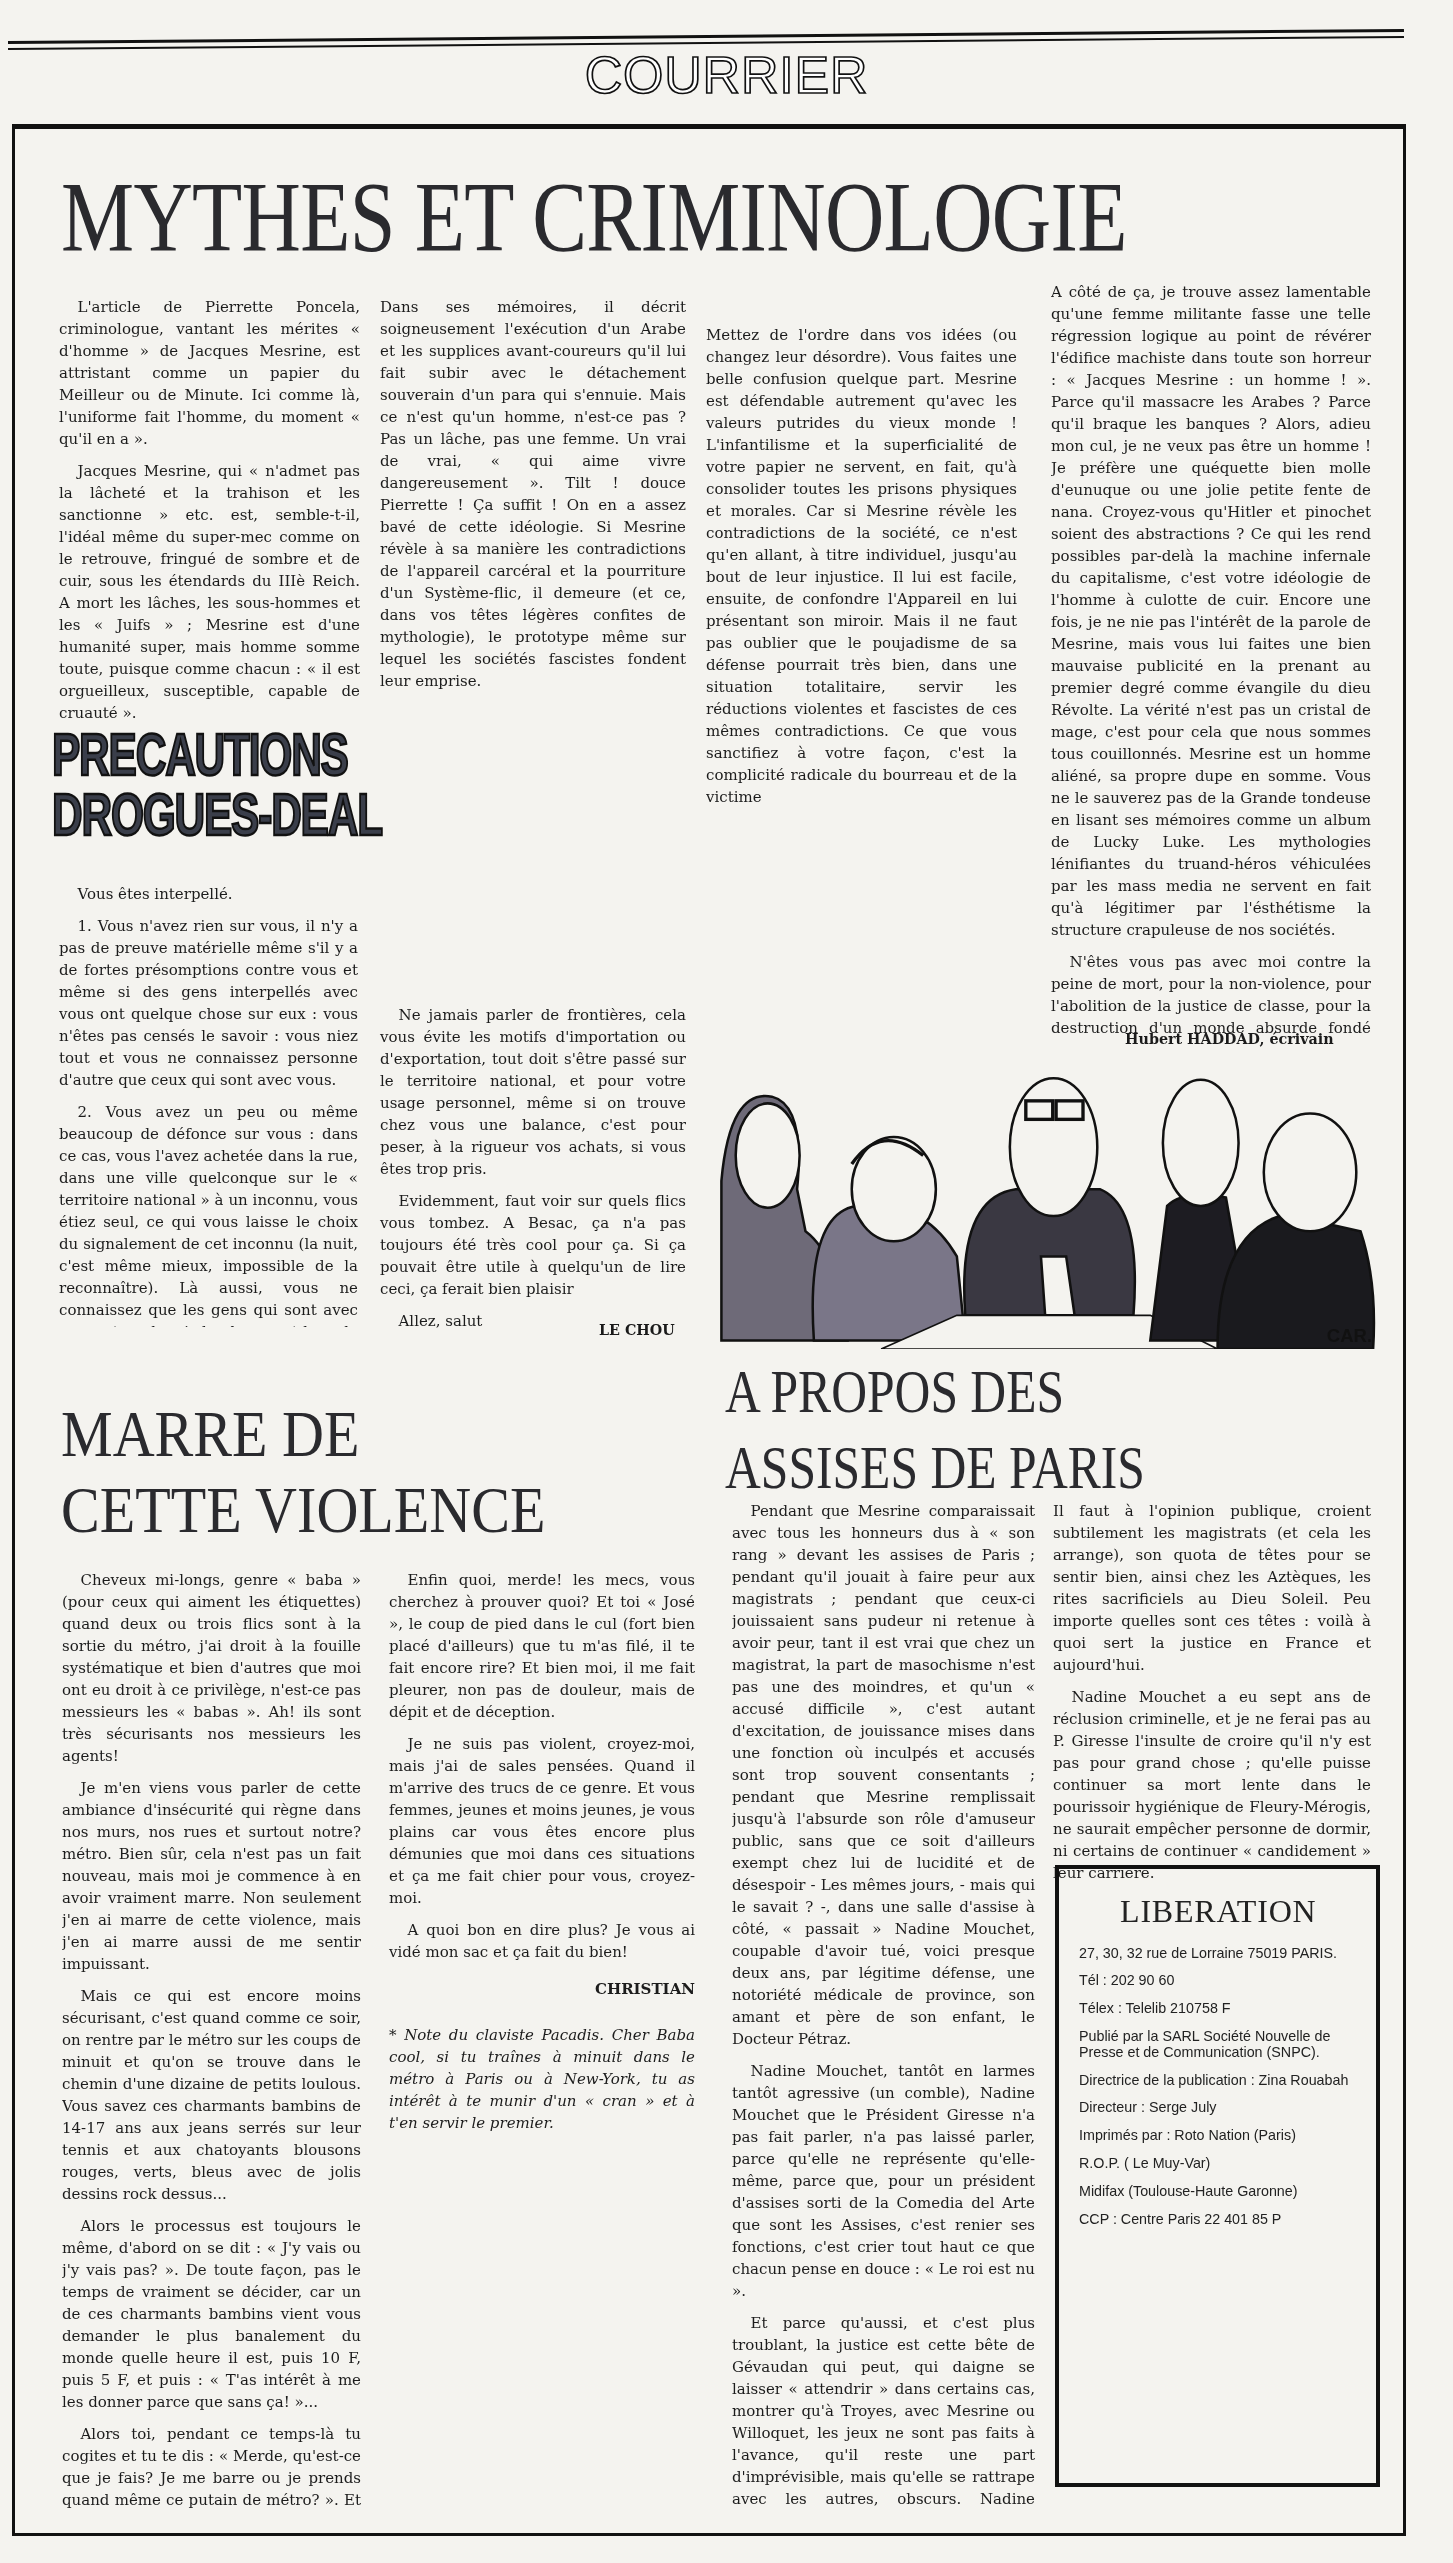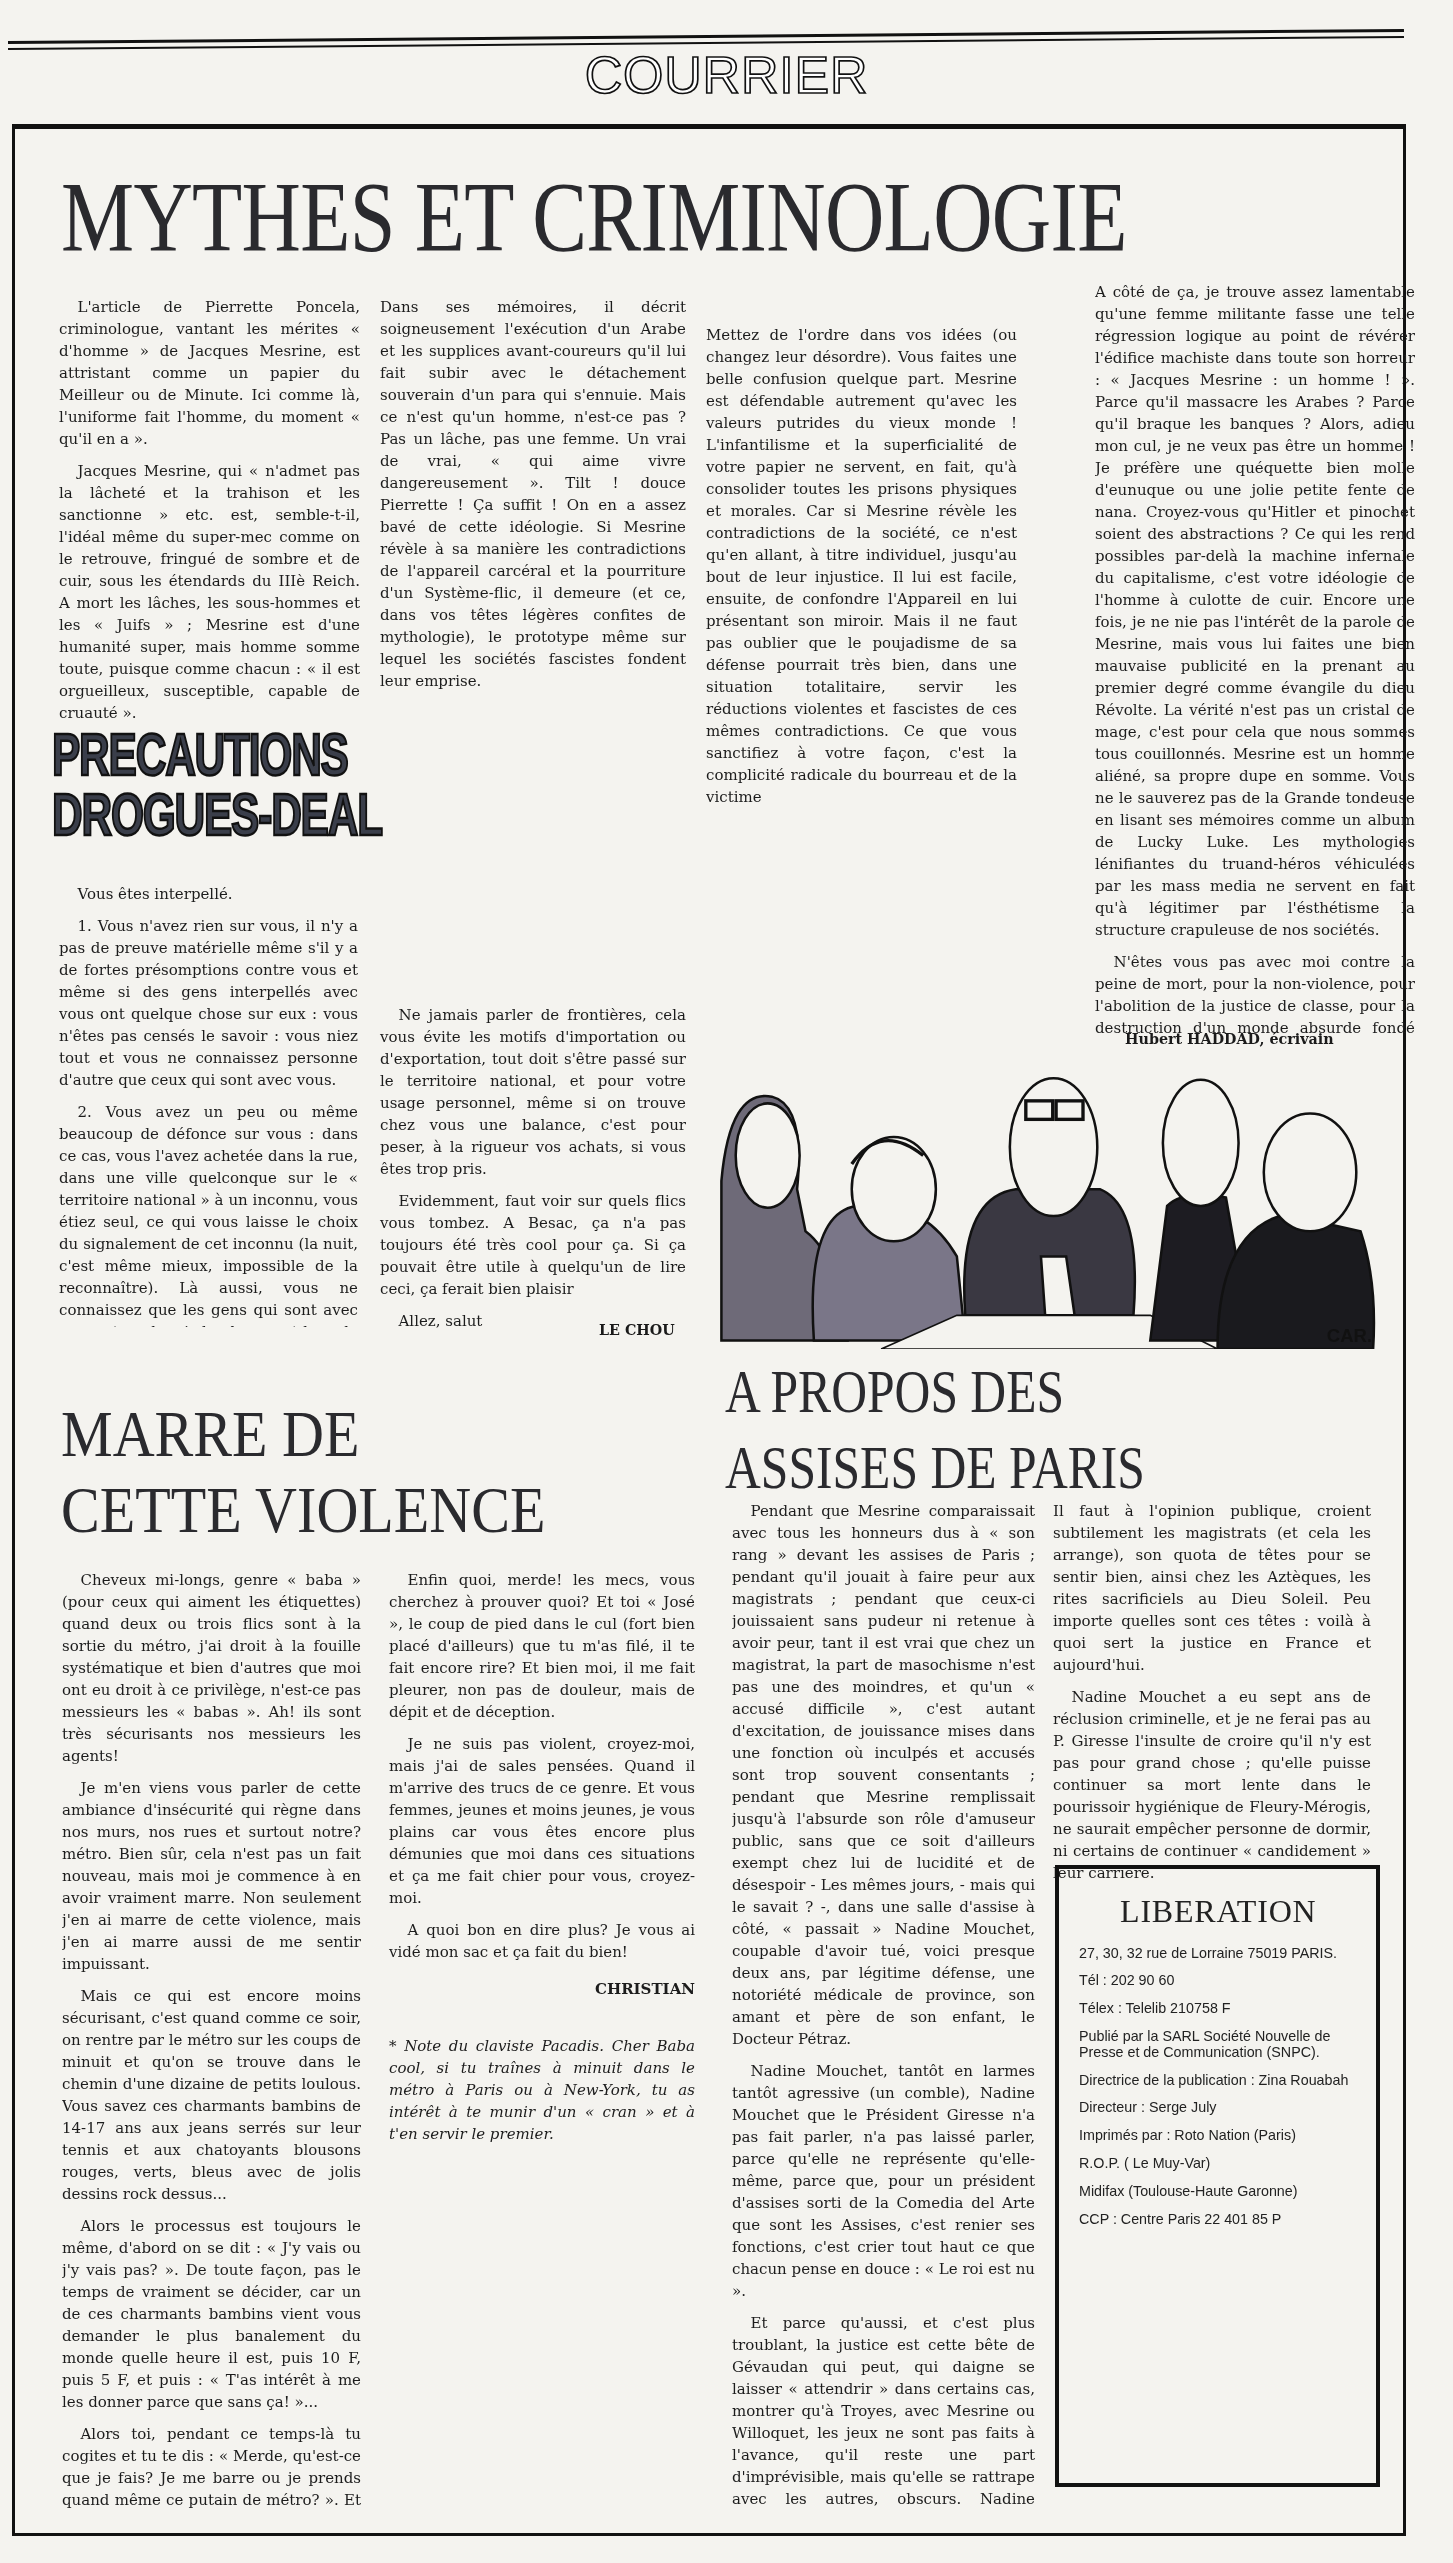--- a/index.html
+++ b/index.html
@@ -57,21 +57,21 @@
 <div class="col" style="left:59px;top:296px;width:301px;">
   <p>L'article de Pierrette Poncela, criminologue, vantant les mérites « d'homme » de Jacques Mesrine, est attristant comme un papier du Meilleur ou de Minute. Ici comme là, l'uniforme fait l'homme, du moment « qu'il en a ».</p>
   <p>Jacques Mesrine, qui « n'admet pas la lâcheté et la trahison et les sanctionne » etc. est, semble-t-il, l'idéal même du super-mec comme on le retrouve, fringué de sombre et de cuir, sous les étendards du IIIè Reich. A mort les lâches, les sous-hommes et les « Juifs » ; Mesrine est d'une humanité super, mais homme somme toute, puisque comme chacun : « il est orgueilleux, susceptible, capable de cruauté ».</p>
 </div>
 <div class="col" style="left:380px;top:296px;width:306px;">
   <p class="noindent">Dans ses mémoires, il décrit soigneusement l'exécution d'un Arabe et les supplices avant-coureurs qu'il lui fait subir avec le détachement souverain d'un para qui s'ennuie. Mais ce n'est qu'un homme, n'est-ce pas ? Pas un lâche, pas une femme. Un vrai de vrai, « qui aime vivre dangereusement ». Tilt ! douce Pierrette ! Ça suffit ! On en a assez bavé de cette idéologie. Si Mesrine révèle à sa manière les contradictions de l'appareil carcéral et la pourriture d'un Système-flic, il demeure (et ce, dans vos têtes légères confites de mythologie), le prototype même sur lequel les sociétés fascistes fondent leur emprise.</p>
 </div>
 <div class="col" style="left:706px;top:276px;width:311px;height:757px;overflow:hidden;margin-top:48px;">
   <p class="noindent">Mettez de l'ordre dans vos idées (ou changez leur désordre). Vous faites une belle confusion quelque part. Mesrine est défendable autrement qu'avec les valeurs putrides du vieux monde ! L'infantilisme et la superficialité de votre papier ne servent, en fait, qu'à consolider toutes les prisons physiques et morales. Car si Mesrine révèle les contradictions de la société, ce n'est qu'en allant, à titre individuel, jusqu'au bout de leur injustice. Il lui est facile, ensuite, de confondre l'Appareil en lui présentant son miroir. Mais il ne faut pas oublier que le poujadisme de sa défense pourrait très bien, dans une situation totalitaire, servir les réductions violentes et fascistes de ces mêmes contradictions. Ce que vous sanctifiez à votre façon, c'est la complicité radicale du bourreau et de la victime</p>
 </div>
-<div class="col" style="left:1051px;top:281px;width:320px;height:762px;overflow:hidden;margin-left:44px;">
+<div class="col" style="left:1051px;top:281px;width:320px;height:762px;overflow:hidden;">
   <p class="noindent">A côté de ça, je trouve assez lamentable qu'une femme militante fasse une telle régression logique au point de révérer l'édifice machiste dans toute son horreur : « Jacques Mesrine : un homme ! ». Parce qu'il massacre les Arabes ? Parce qu'il braque les banques ? Alors, adieu mon cul, je ne veux pas être un homme ! Je préfère une quéquette bien molle d'eunuque ou une jolie petite fente de nana. Croyez-vous qu'Hitler et pinochet soient des abstractions ? Ce qui les rend possibles par-delà la machine infernale du capitalisme, c'est votre idéologie de l'homme à culotte de cuir. Encore une fois, je ne nie pas l'intérêt de la parole de Mesrine, mais vous lui faites une bien mauvaise publicité en la prenant au premier degré comme évangile du dieu Révolte. La vérité n'est pas un cristal de mage, c'est pour cela que nous sommes tous couillonnés. Mesrine est un homme aliéné, sa propre dupe en somme. Vous ne le sauverez pas de la Grande tondeuse en lisant ses mémoires comme un album de Lucky Luke. Les mythologies lénifiantes du truand-héros véhiculées par les mass media ne servent en fait qu'à légitimer par l'ésthétisme la structure crapuleuse de nos sociétés.</p>
   <p>N'êtes vous pas avec moi contre la peine de mort, pour la non-violence, pour l'abolition de la justice de classe, pour la destruction d'un monde absurde fondé sur un ordre fasciste viril-abstrait complètement halluciné ? Dans ce cas, la révolte acéphale de Mesrine ne peut être interprétable que négativement, loin de toutes les valeurs crasseuses du vieux monde que vous arborez. On ne défens pas un assassin en brandissant son couteau comme un trophée de vertu. Par ailleurs, ce qui me chagrine avant tout, c'est de m'apercevoir que les gens avec qui je lutte pour changer la barraque tombent si facilement dans les panneaux du sale Architecte.</p>
 </div>
 <div class="sig-abs" style="left:1125px;top:1031px;">Hubert HADDAD, écrivain</div>
 
 <div class="h-block" style="left:52px;top:725px;font-size:59px;">
   <div>PRECAUTIONS</div>
   <div>DROGUES-DEAL</div>
 </div>
 
@@ -123,21 +123,21 @@
   <p>Je m'en viens vous parler de cette ambiance d'insécurité qui règne dans nos murs, nos rues et surtout notre? métro. Bien sûr, cela n'est pas un fait nouveau, mais moi je commence à en avoir vraiment marre. Non seulement j'en ai marre de cette violence, mais j'en ai marre aussi de me sentir impuissant.</p>
   <p>Mais ce qui est encore moins sécurisant, c'est quand comme ce soir, on rentre par le métro sur les coups de minuit et qu'on se trouve dans le chemin d'une dizaine de petits loulous. Vous savez ces charmants bambins de 14-17 ans aux jeans serrés sur leur tennis et aux chatoyants blousons rouges, verts, bleus avec de jolis dessins rock dessus...</p>
   <p>Alors le processus est toujours le même, d'abord on se dit : « J'y vais ou j'y vais pas? ». De toute façon, pas le temps de vraiment se décider, car un de ces charmants bambins vient vous demander le plus banalement du monde quelle heure il est, puis 10 F, puis 5 F, et puis : « T'as intérêt à me les donner parce que sans ça! »...</p>
   <p>Alors toi, pendant ce temps-là tu cogites et tu te dis : « Merde, qu'est-ce que je fais? Je me barre ou je prends quand même ce putain de métro? ». Et puis brusquement tu fais demi-tour et tu t'en vas. Bien t'en prend, car tu n'écopes que d'un super coup de pied au cul, que tu n'as évidemment pas vu arriver, et quand tu te retournes, ils sont là les dix! Touchant de solidarité et tout prêts à te montrer qu'ils sont des hommes. « Que diable, je suis seul et vous êtes dix! », te font-ils comprendre, alors là, plus d'hésitation, je me barre et je vous jure que quand on se retrouvera un peu plus loin, seul et le cœur battant la chamade, parce que sans honte j'ai eu la trouille, on se demande pourquoi on s'est barré, s'il n'aurait pas fallu faire preuve de plus d'assurance, d'essayer de leur montrer que dix mecs, c'est pas si terrible que ça... Et puis on se dit : « Qu'est-ce que tu voulais faire, de toute façon? »...</p>
 </div>
 <div class="col" style="left:389px;top:1569px;width:306px;">
   <p>Enfin quoi, merde! les mecs, vous cherchez à prouver quoi? Et toi « José », le coup de pied dans le cul (fort bien placé d'ailleurs) que tu m'as filé, il te fait encore rire? Et bien moi, il me fait pleurer, non pas de douleur, mais de dépit et de déception.</p>
   <p>Je ne suis pas violent, croyez-moi, mais j'ai de sales pensées. Quand il m'arrive des trucs de ce genre. Et vous femmes, jeunes et moins jeunes, je vous plains car vous êtes encore plus démunies que moi dans ces situations et ça me fait chier pour vous, croyez-moi.</p>
   <p>A quoi bon en dire plus? Je vous ai vidé mon sac et ça fait du bien!</p>
   <span class="sig">CHRISTIAN</span>
-  <p class="note" style="margin-top:35px;">* Note du claviste Pacadis. Cher Baba cool, si tu traînes à minuit dans le métro à Paris ou à New-York, tu as intérêt à te munir d'un « cran » et à t'en servir le premier.</p>
+  <p class="note" style="margin-top:24px;">* Note du claviste Pacadis. Cher Baba cool, si tu traînes à minuit dans le métro à Paris ou à New-York, tu as intérêt à te munir d'un « cran » et à t'en servir le premier.</p>
 </div>
 
 <div class="h-serif" style="left:725px;top:1354px;font-size:62px;transform:scaleX(0.8);line-height:1.22;">
   <div>A PROPOS DES</div>
   <div>ASSISES DE PARIS</div>
 </div>
 
 <div class="col" style="left:732px;top:1500px;width:303px;height:1009px;overflow:hidden;">
   <p>Pendant que Mesrine comparaissait avec tous les honneurs dus à « son rang » devant les assises de Paris ; pendant qu'il jouait à faire peur aux magistrats ; pendant que ceux-ci jouissaient sans pudeur ni retenue à avoir peur, tant il est vrai que chez un magistrat, la part de masochisme n'est pas une des moindres, et qu'un « accusé difficile », c'est autant d'excitation, de jouissance mises dans une fonction où inculpés et accusés sont trop souvent consentants ; pendant que Mesrine remplissait jusqu'à l'absurde son rôle d'amuseur public, sans que ce soit d'ailleurs exempt chez lui de lucidité et de désespoir - Les mêmes jours, - mais qui le savait ? -, dans une salle d'assise à côté, « passait » Nadine Mouchet, coupable d'avoir tué, voici presque deux ans, par légitime défense, une notoriété médicale de province, son amant et père de son enfant, le Docteur Pétraz.</p>
   <p>Nadine Mouchet, tantôt en larmes tantôt agressive (un comble), Nadine Mouchet que le Président Giresse n'a pas fait parler, n'a pas laissé parler, parce qu'elle ne représente qu'elle-même, parce que, pour un président d'assises sorti de la Comedia del Arte que sont les Assises, c'est renier ses fonctions, c'est crier tout haut ce que chacun pense en douce : « Le roi est nu ».</p>

